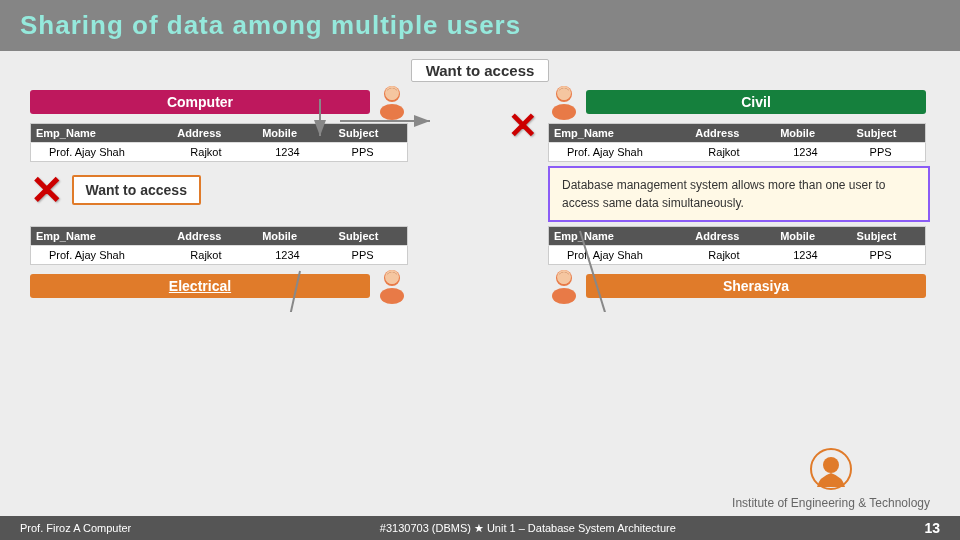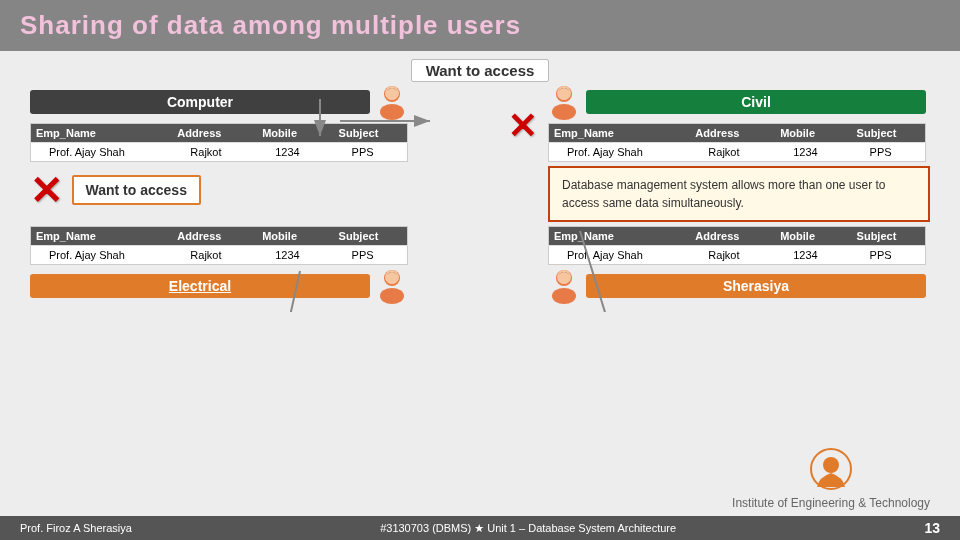--- a/index.html
+++ b/index.html
@@ -25,36 +25,36 @@
     .main-content {
       position: relative;
       z-index: 1;
       width: 100%;
       height: 100%;
     }
 
     
     .header {
       background: #444;
-      color: #f9a8d4;
+      color: #5eead4;
       padding: 10px 20px;
       font-size: 26px;
       font-weight: bold;
       letter-spacing: 1px;
     }
 
     .box-label {
       text-align: center;
       font-size: 14px;
       font-weight: bold;
       color: white;
       padding: 4px 10px;
       border-radius: 3px;
     }
-    .box-label.computer { background: #404040; }
+    .box-label.computer { background: #be185d; }
     .box-label.civil { background: #15803d; }
     .box-label.electrical { background: #e07b2a; text-decoration: underline; }
     .box-label.mechanical { background: #e07b2a; }
 
     .data-table {
       width: 100%;
       border-collapse: collapse;
       font-size: 11px;
       background: white;
       border: 1px solid #ccc;
@@ -78,21 +78,21 @@
       padding: 5px 12px;
       font-size: 14px;
       font-weight: bold;
       color: #333;
       border-radius: 2px;
     }
 
     .info-box {
       flex: 1;
       background: #fff9e6;
-      border: 2px solid #c2410c;
+      border: 2px solid #8b5cf6;
       padding: 8px 12px;
       font-size: 12px;
       color: #333;
       line-height: 1.5;
     }
 
     
     .x-mark {
       font-size: 36px;
       color: #cc0000;
@@ -354,17 +354,17 @@
   <div class="darshan-logo">
     <svg width="45" height="45" viewBox="0 0 45 45">
       <circle cx="22" cy="22" r="20" fill="none" stroke="#e07b2a" stroke-width="2"></circle>
       <circle cx="22" cy="18" r="8" fill="#e07b2a"></circle>
       <path d="M22 26 Q10 30 8 40 L36 40 Q34 30 22 26Z" fill="#e07b2a"></path>
     </svg>
     <div class="darshan-sub">Institute of Engineering &amp; Technology</div>
   </div>
 
   <div class="footer">
-    <span>Prof. Firoz A Sherasiya</span>
+    <span>Prof. Firoz A Computer</span>
     <span>#3130703 (DBMS)  ★  Unit 1 – Database System Architecture</span>
     <span class="footer-page">13</span>
   </div>
 </div>
 
 </body></html>

